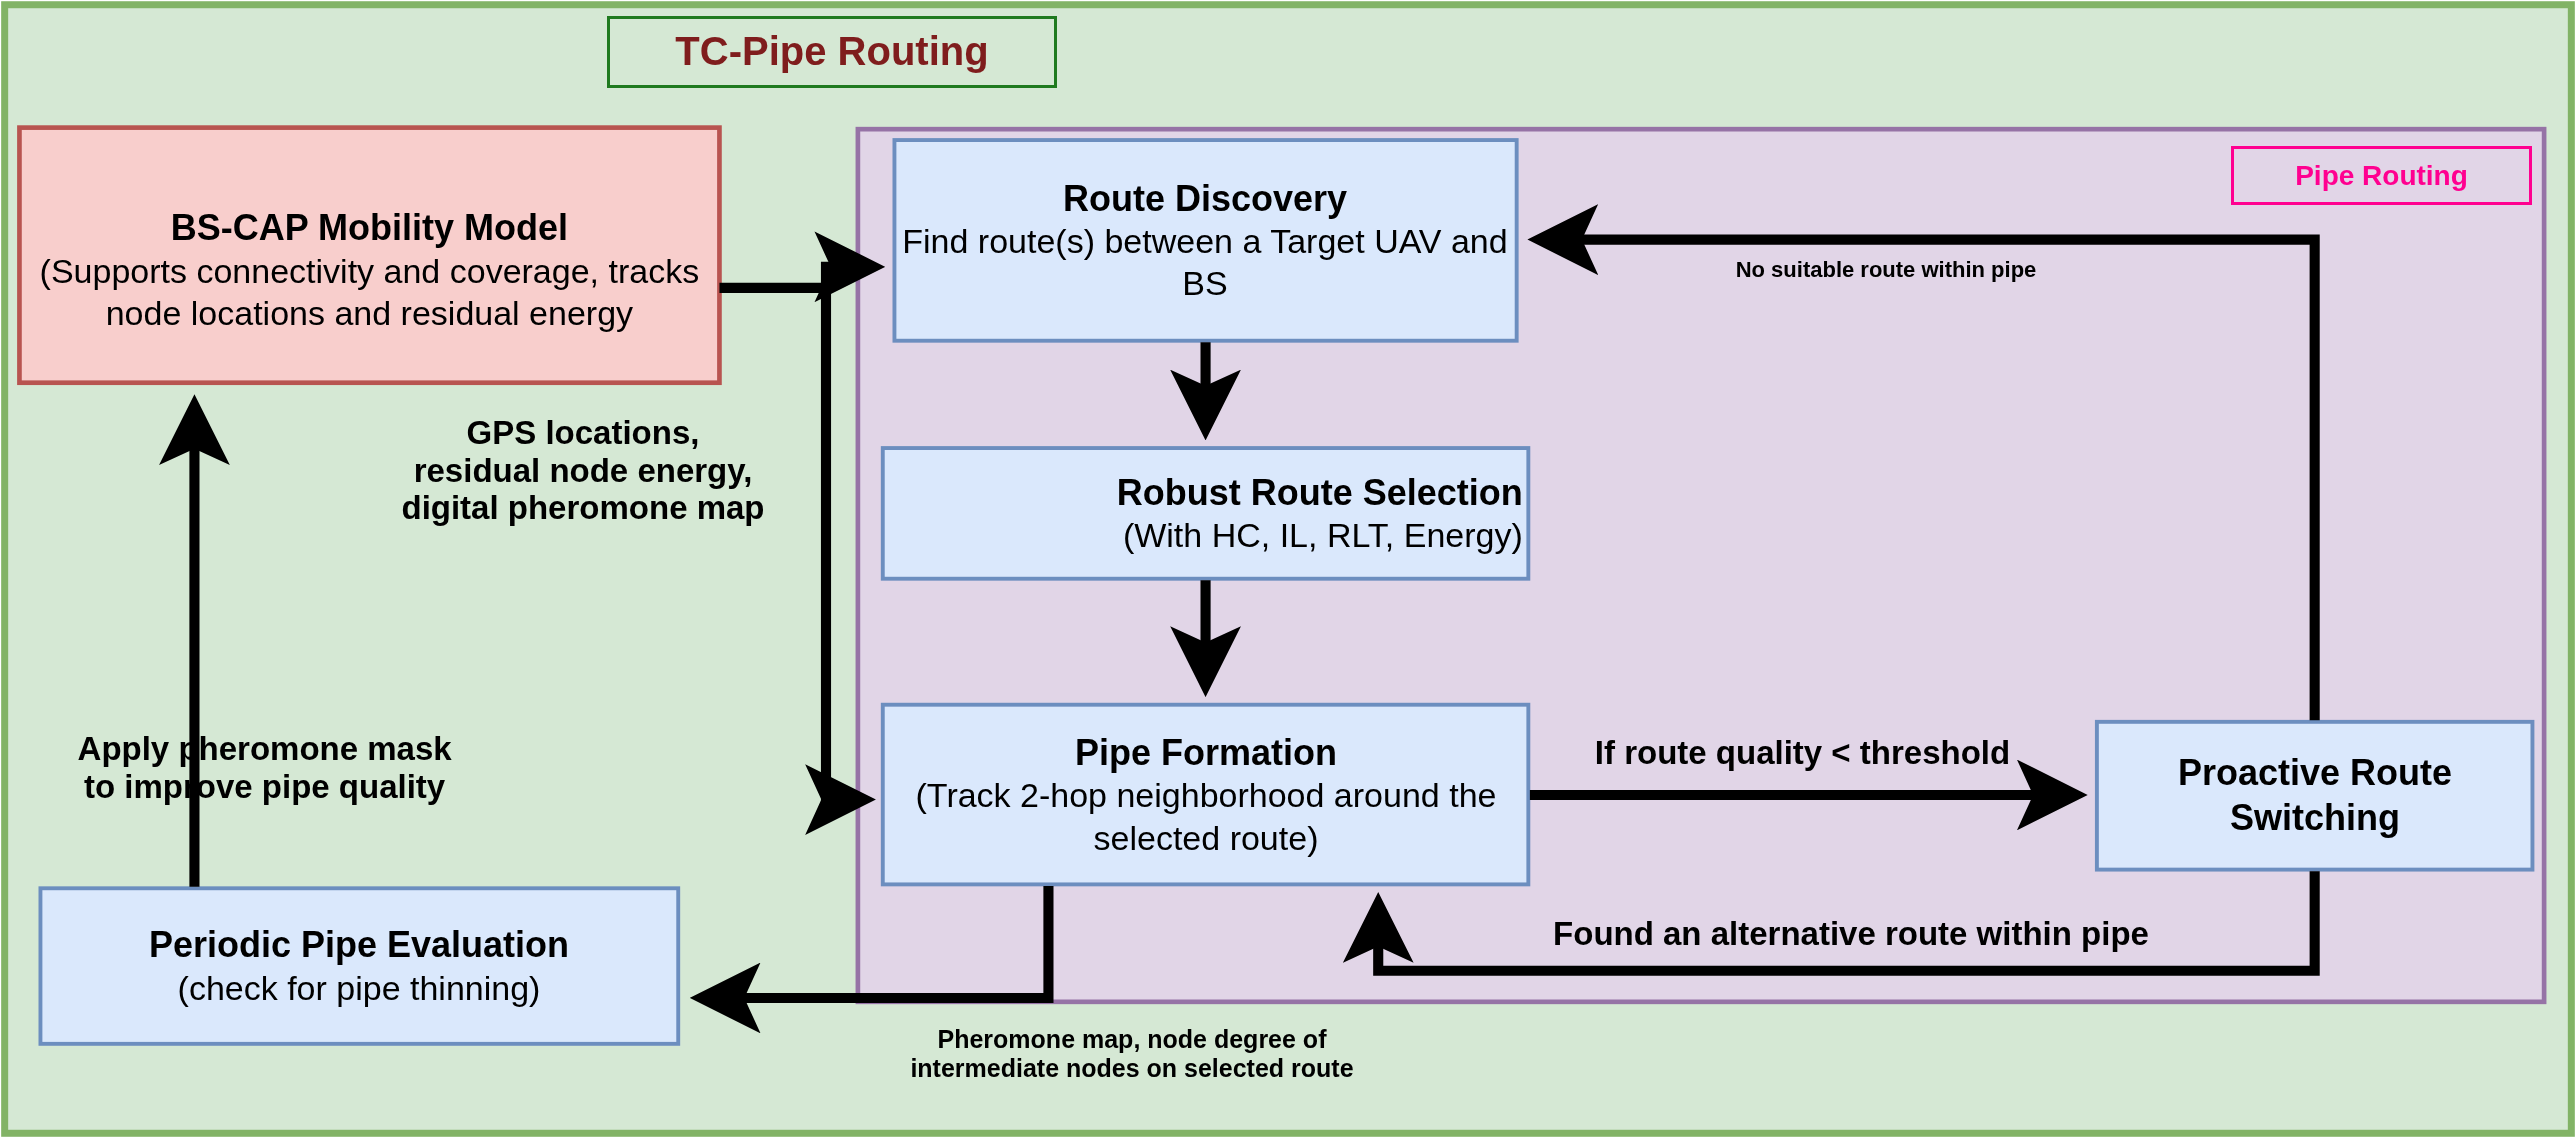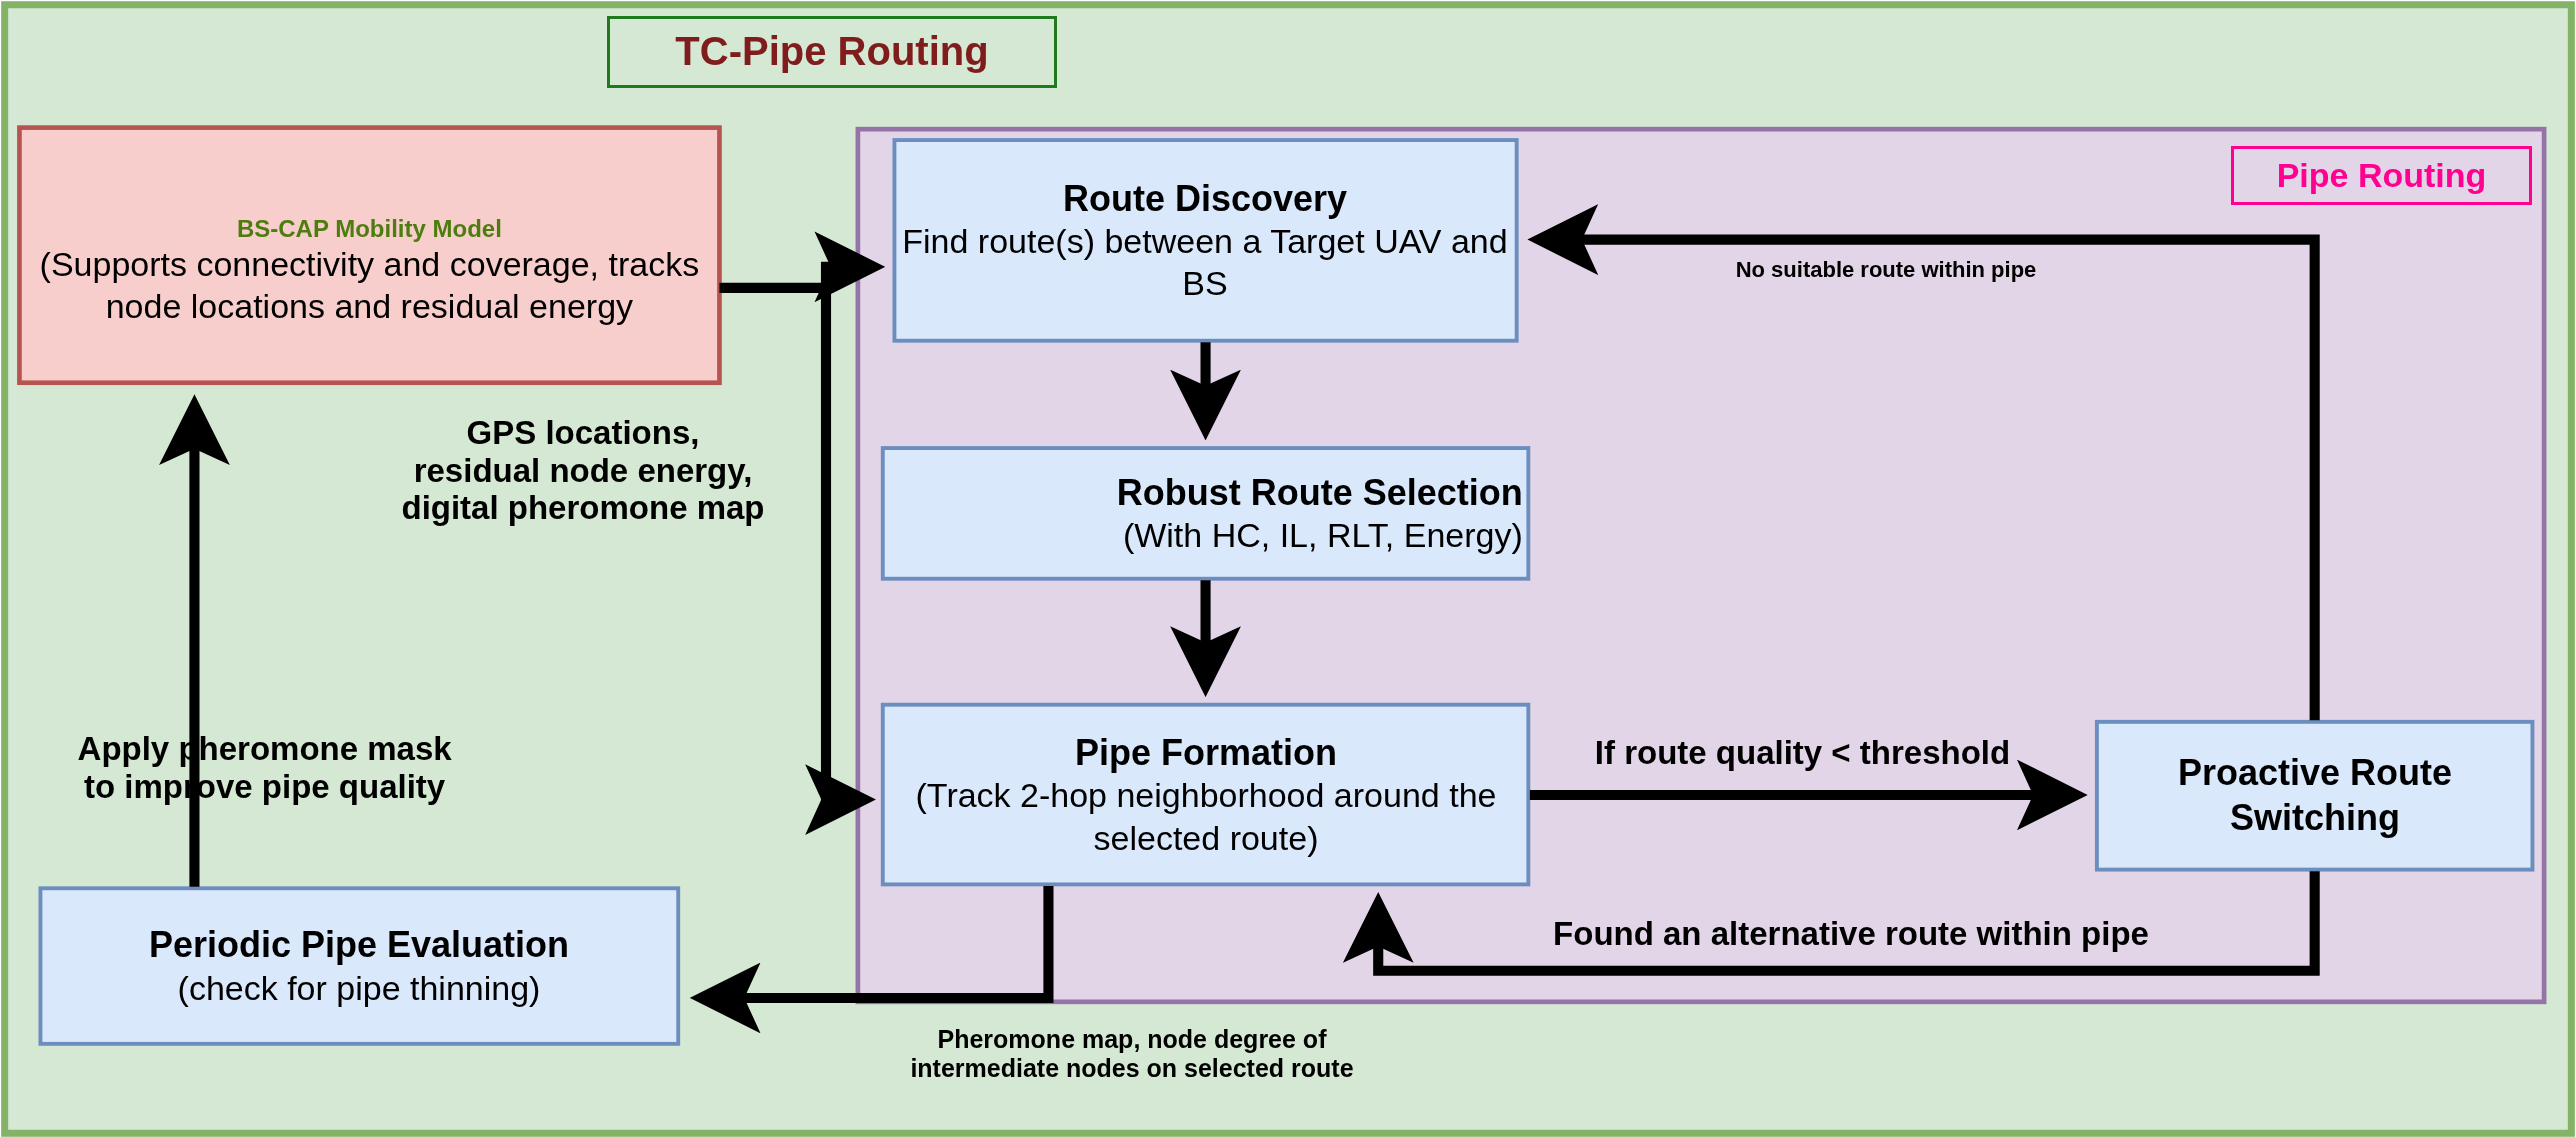--- a/index.html
+++ b/index.html
@@ -10,21 +10,21 @@
   .box-text{position:absolute;display:flex;flex-direction:column;align-items:center;justify-content:center;
             text-align:center;box-sizing:border-box;color:#000;}
   .ttl{font-weight:bold;}
   .sub{font-weight:normal;}
 
   .edge-label{position:absolute;text-align:center;font-weight:bold;color:#000;line-height:1.14;white-space:pre-line;}
 
   .container-label{position:absolute;display:flex;align-items:center;justify-content:center;box-sizing:border-box;
                    font-weight:bold;}
   #tc-title{border:3.1px solid #1f7a1f;color:#7f1d1d;font-size:40px;background:#d5e8d4;}
-  #pipe-routing-title{border:3.1px solid #ff0090;color:#ff0090;font-size:34px;background:#e1d5e7;}
+  #pipe-routing-title{border:3.1px solid #ff0090;color:#ff0090;font-size:28px;background:#e1d5e7;}
 </style>
 </head>
 <body>
 
 <div id="stage">
 
   <svg id="canvas" xmlns="http://www.w3.org/2000/svg" viewBox="0 0 3312 1463" width="2576" height="1138">
     <defs>
       <marker id="ah" markerWidth="7" markerHeight="7" refX="5.6" refY="3.5" orient="auto" markerUnits="strokeWidth">
         <path d="M0,0 L7,3.5 L0,7 L1.6,3.5 z" fill="#000000"></path>
@@ -64,21 +64,21 @@
 
       <path d="M250,1140 L250,525" marker-end="url(#ah)"></path>
     </g>
   </svg>
 
   <div class="container-label" id="tc-title" style="left:607px;top:15.6px;width:450px;height:72px;">TC-Pipe Routing</div>
 
   <div class="container-label" id="pipe-routing-title" style="left:2231px;top:146px;width:301px;height:59px;">Pipe Routing</div>
 
   <div class="box-text" style="left:19.4px;top:128px;width:700px;height:255px;padding:3.1px 7.8px;">
-    <div class="ttl" style="font-size:24px;color:#4d7c0f;line-height:1.22;margin-top:30px;">BS-CAP Mobility Model</div>
+    <div class="ttl" style="font-size:36px;color:#000000;line-height:1.22;margin-top:30px;">BS-CAP Mobility Model</div>
     <div class="sub" style="font-size:34px;line-height:1.24;">(Supports connectivity and coverage, tracks node locations and residual energy</div>
   </div>
 
   <div class="box-text" style="left:894px;top:140px;width:622px;height:201px;padding:1.6px 6.2px;">
     <div class="ttl" style="font-size:36px;line-height:1.2;">Route Discovery</div>
     <div class="sub" style="font-size:34px;line-height:1.24;">Find route(s) between a Target UAV and BS</div>
   </div>
 
   <div class="box-text" style="left:883px;top:448px;width:646px;height:131px;padding:1.6px 6.2px;align-items:flex-end;">
     <div class="ttl" style="font-size:36px;line-height:1.2;">Robust Route Selection</div>

